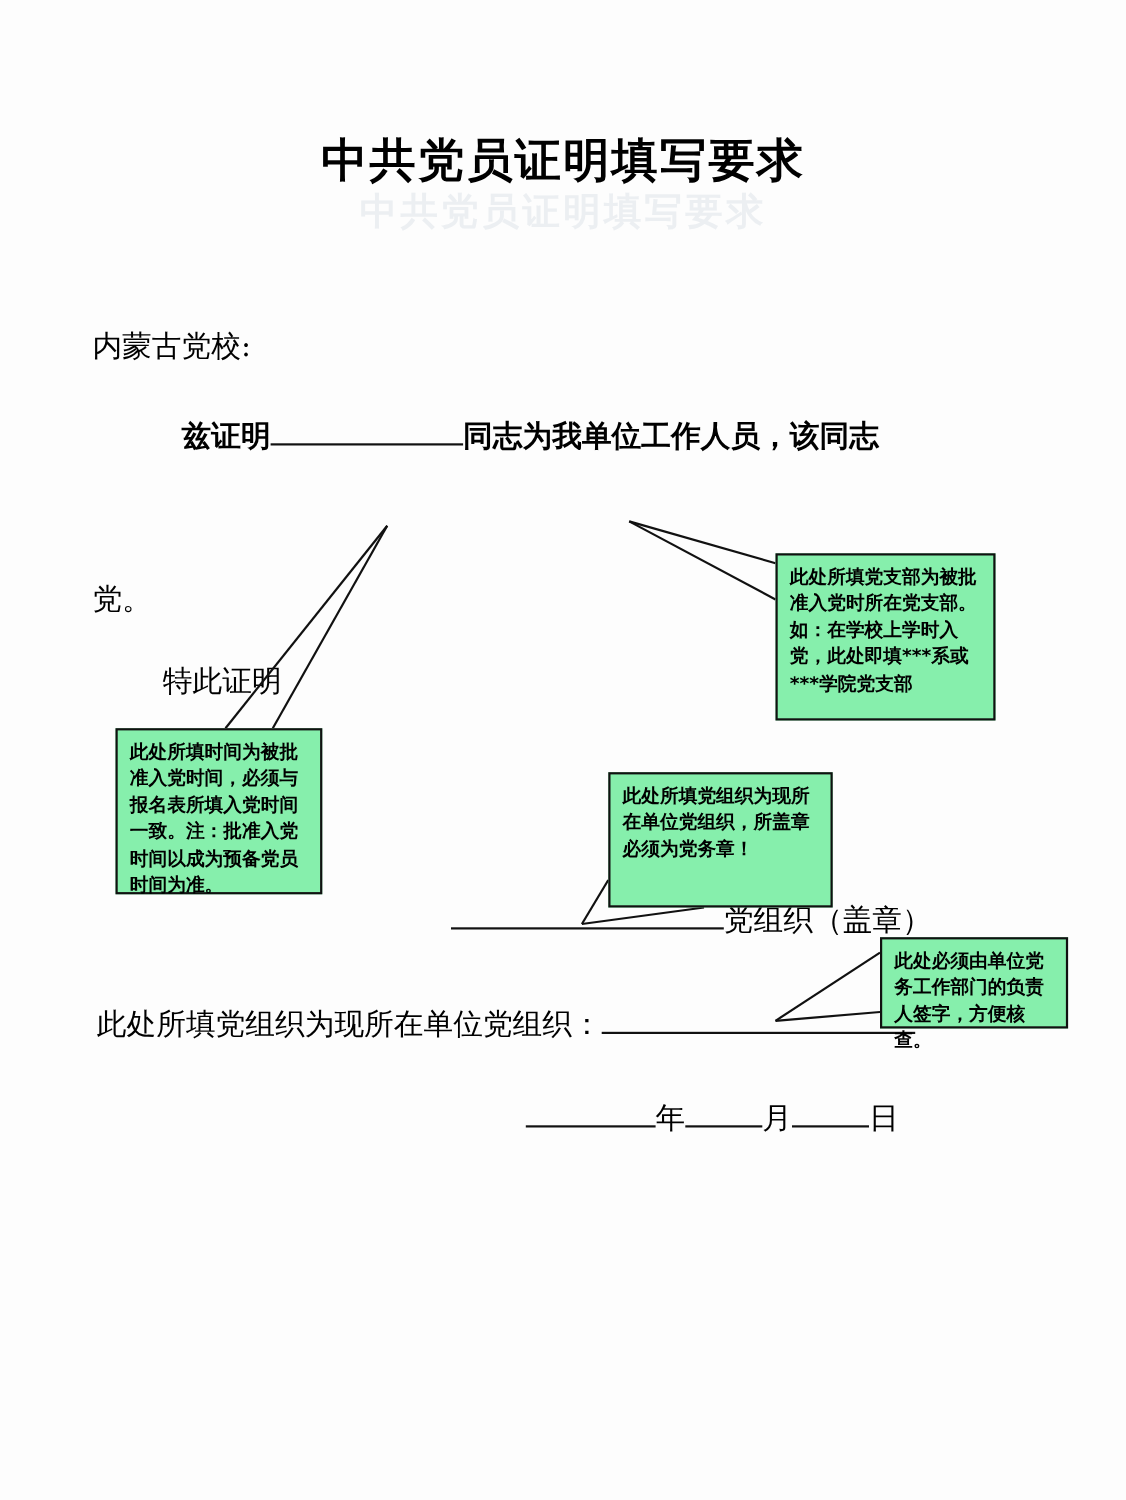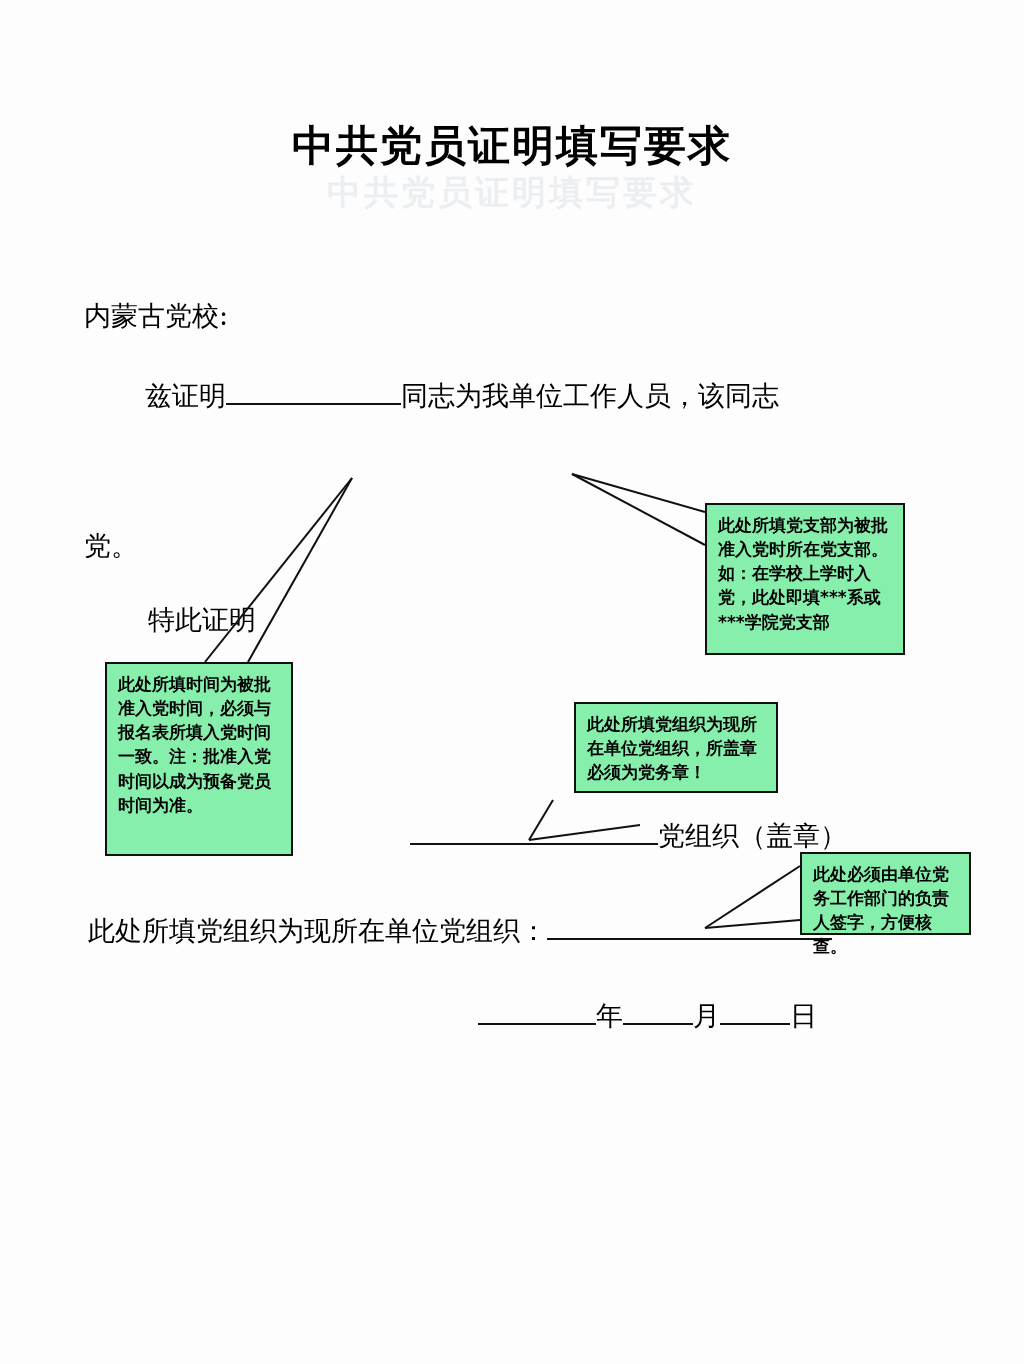--- a/index.html
+++ b/index.html
@@ -56,21 +56,21 @@
     font-family: "DejaVu Serif", "Liberation Serif", serif;
   }
   .u {
     display: inline-block;
     border-bottom: 2px solid #111;
     vertical-align: baseline;
     height: 28px;
   }
 
   .l-addressee { top: 298px; left: 84px; }
-  .l-line1 { top: 375px; left: 145px; }
+  .l-line1 { top: 375px; left: 165px; font-weight: bold; }
   .l-line2 { top: 452px; left: 84px; }
   .l-line3 { top: 528px; left: 84px; }
   .l-line4 { top: 602px; left: 148px; }
   .l-org { top: 815px; left: 410px; }
   .l-sign { top: 910px; left: 88px; }
   .l-date { top: 995px; left: 478px; }
 
   
   .note {
     position: absolute;
@@ -78,22 +78,22 @@
     background: #86efac;
     font-family: "DejaVu Sans", "Liberation Sans", sans-serif;
     font-size: 17px;
     font-weight: 700;
     line-height: 1.42;
     padding: 8px 9px 9px 11px;
     box-sizing: border-box;
     z-index: 4;
   }
   .note-branch { top: 503px; left: 705px; width: 200px; height: 152px; }
-  .note-time   { top: 662px; left: 105px; width: 188px; height: 194px; }
-  .note-orgseal{ top: 702px; left: 574px; width: 204px; height: 91px; }
+  .note-time   { top: 662px; left: 105px; width: 188px; height: 151px; }
+  .note-orgseal{ top: 702px; left: 553px; width: 204px; height: 123px; }
   .note-signer { top: 852px; left: 800px; width: 171px; height: 83px; }
 
   
   svg.leaders {
     position: absolute;
     inset: 0;
     width: 1024px;
     height: 1364px;
     z-index: 2;
     pointer-events: none;

